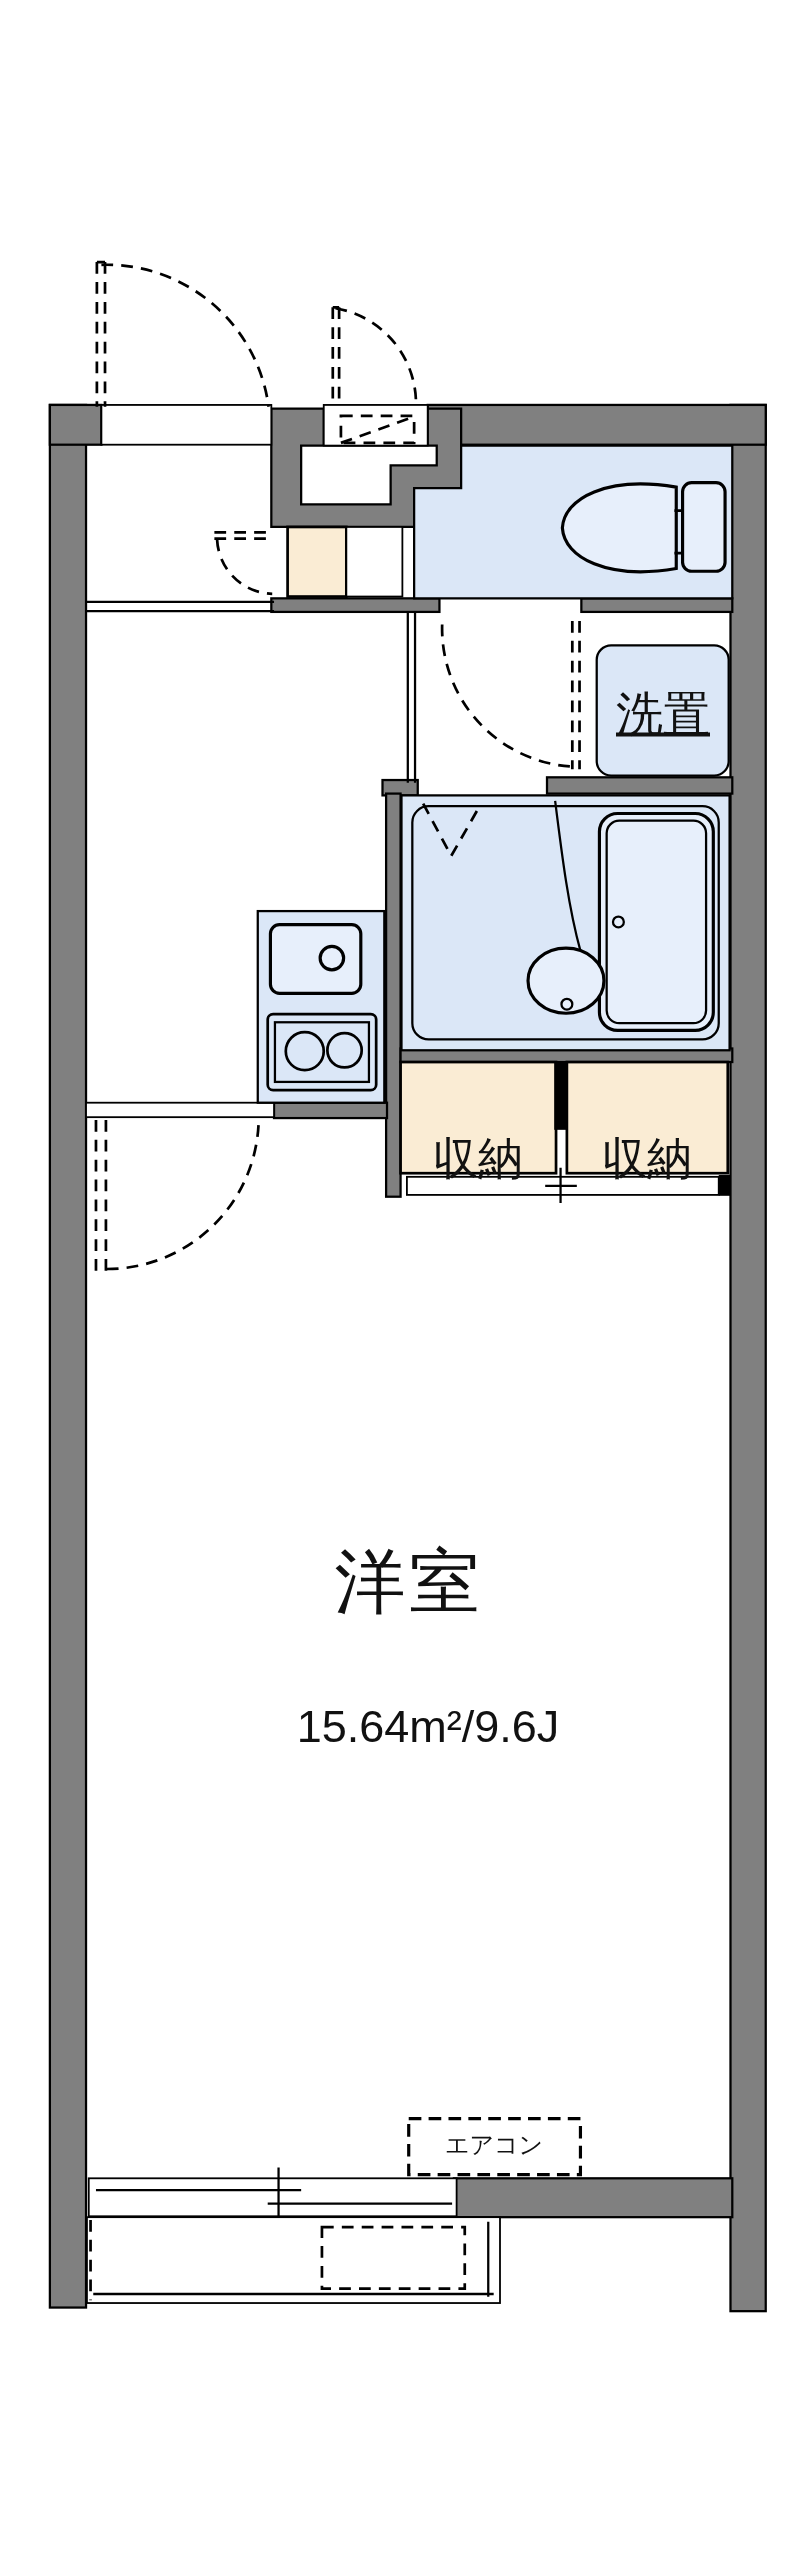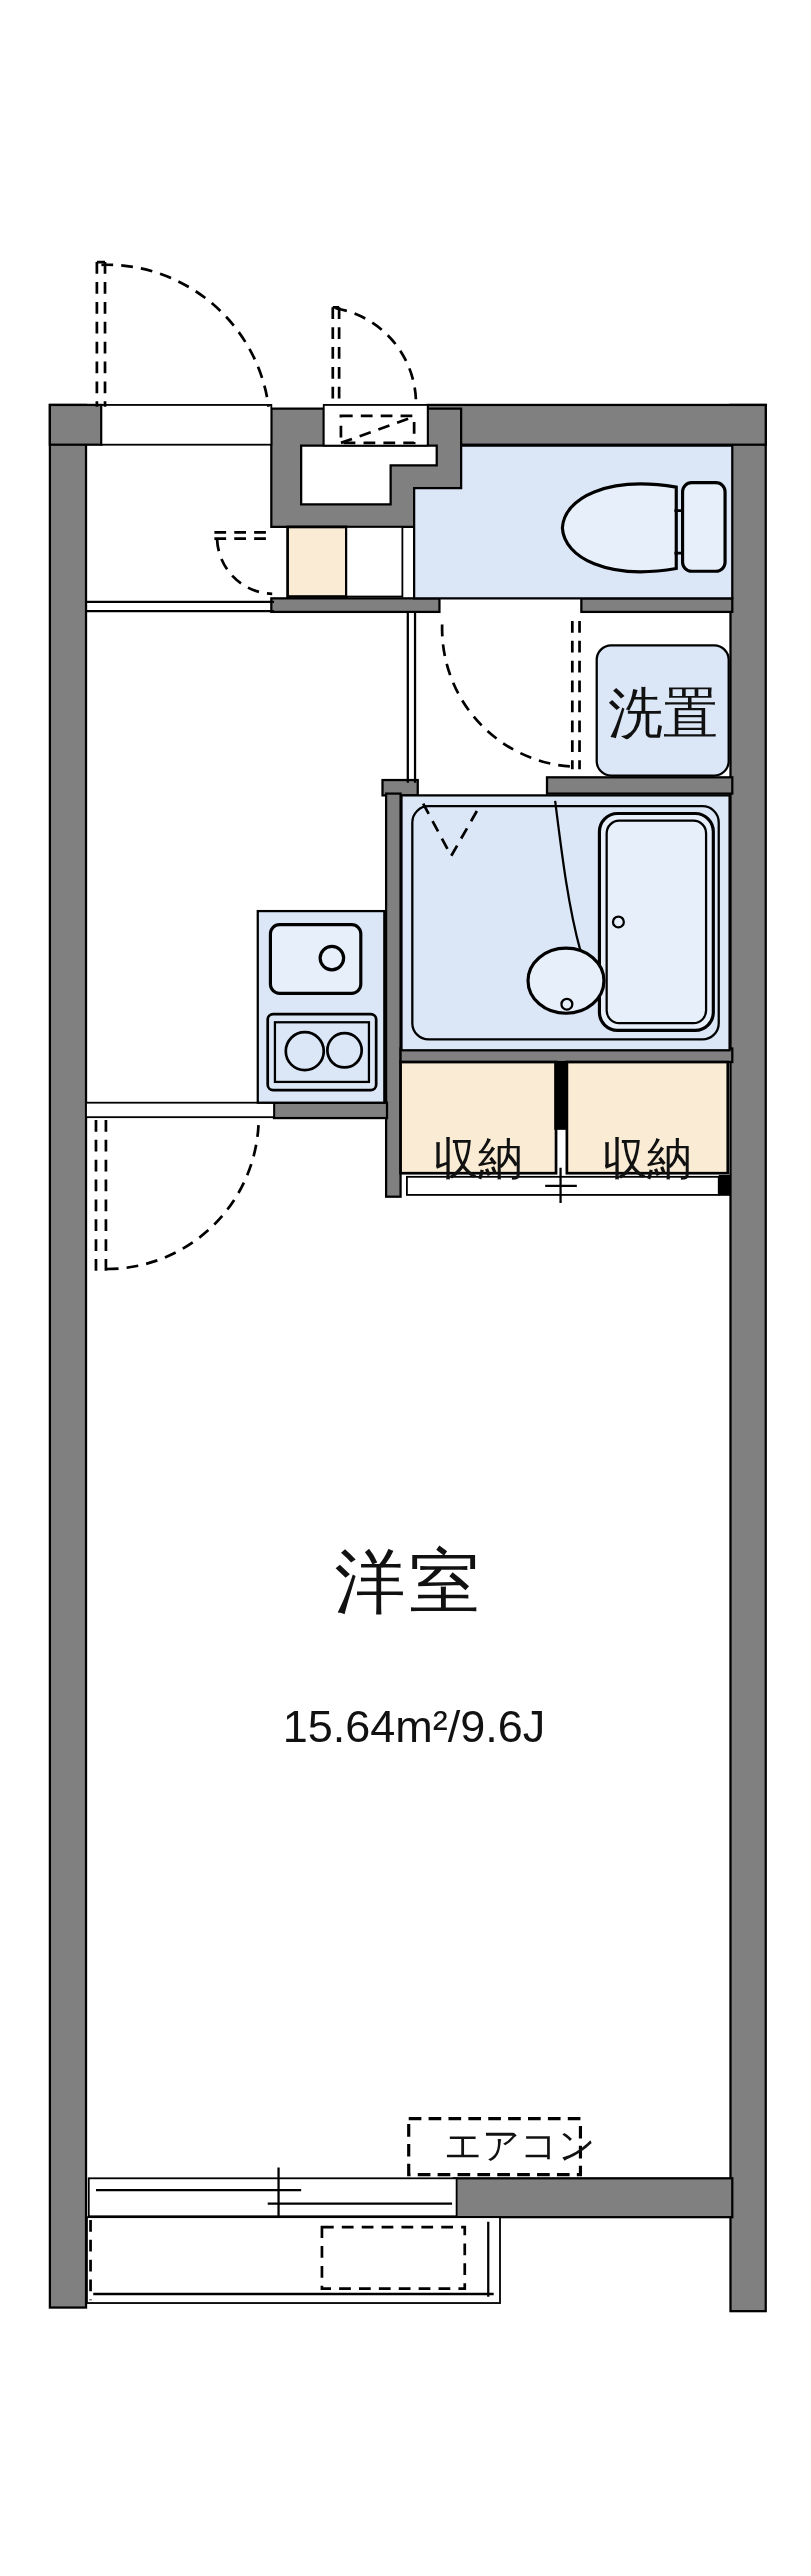--- a/index.html
+++ b/index.html
@@ -5,25 +5,25 @@
   :root{
     --wall:#808080; --room:#dbe7f7; --fixture:#e7effb;
     --cream:#faecd4; --ink:#000000; --bg:#ffffff;
   }
   html,body{margin:0;padding:0;background:var(--bg);}
   .plan{position:relative;width:812px;height:2576px;background:var(--bg);
         font-family:"Liberation Sans","DejaVu Sans",sans-serif;}
   .plan svg{position:absolute;left:0;top:0;}
   .lbl{position:absolute;transform:translate(-50%,-50%);color:#111;
        white-space:nowrap;line-height:1;}
-  .lbl-laundry{font-size:55px;}
+  .lbl-laundry{font-size:47px;text-decoration:underline;}
   .lbl-storage{font-size:45px;margin-top:40px;}
   .lbl-room-name{font-size:71px;letter-spacing:3.6px;}
   .lbl-room-size{font-size:45px;}
-  .lbl-aircon{font-size:37px;margin-left:26px;}
+  .lbl-aircon{font-size:24px;}
   
   .wall{fill:var(--wall);stroke:var(--ink);stroke-width:2.5;}
   .open{fill:#fff;stroke:var(--ink);stroke-width:2;}
   .room{fill:var(--room);stroke:var(--ink);stroke-width:2.5;}
   .fix{fill:var(--fixture);stroke:var(--ink);stroke-width:3.5;}
   .cream{fill:var(--cream);stroke:var(--ink);stroke-width:3;}
   .ln{fill:none;stroke:var(--ink);stroke-width:2.5;}
   .ln3{fill:none;stroke:var(--ink);stroke-width:3;}
   .dash{fill:none;stroke:var(--ink);stroke-width:3;stroke-dasharray:13 9;}
   .dashbox{fill:#fff;stroke:var(--ink);stroke-width:3.5;stroke-dasharray:14 8;}
@@ -155,16 +155,16 @@
     <path class="ln" d="M103,2538 H546 M540,2458 V2541" stroke-width="2"></path>
     <path class="dash" d="M100,2456 V2545" stroke-dasharray="16 10"></path>
     <rect class="dash" x="356" y="2464" width="158" height="68" stroke-dasharray="12 8"></rect>
   </g>
 </svg>
 
   <div class="lbl lbl-laundry" style="left:663px;top:713px;">洗置</div>
   <div class="lbl lbl-storage" style="left:478px;top:1118px;">収納</div>
   <div class="lbl lbl-storage" style="left:647px;top:1118px;">収納</div>
   <div class="lbl lbl-room-name" style="left:409px;top:1581px;">洋室</div>
-  <div class="lbl lbl-room-size" style="left:414px;top:1726px;">15.64m²/9.6J</div>
+  <div class="lbl lbl-room-size" style="left:428px;top:1726px;">15.64m²/9.6J</div>
   <div class="lbl lbl-aircon" style="left:494px;top:2145px;">エアコン</div>
 </div>
 
 
 </body></html>

